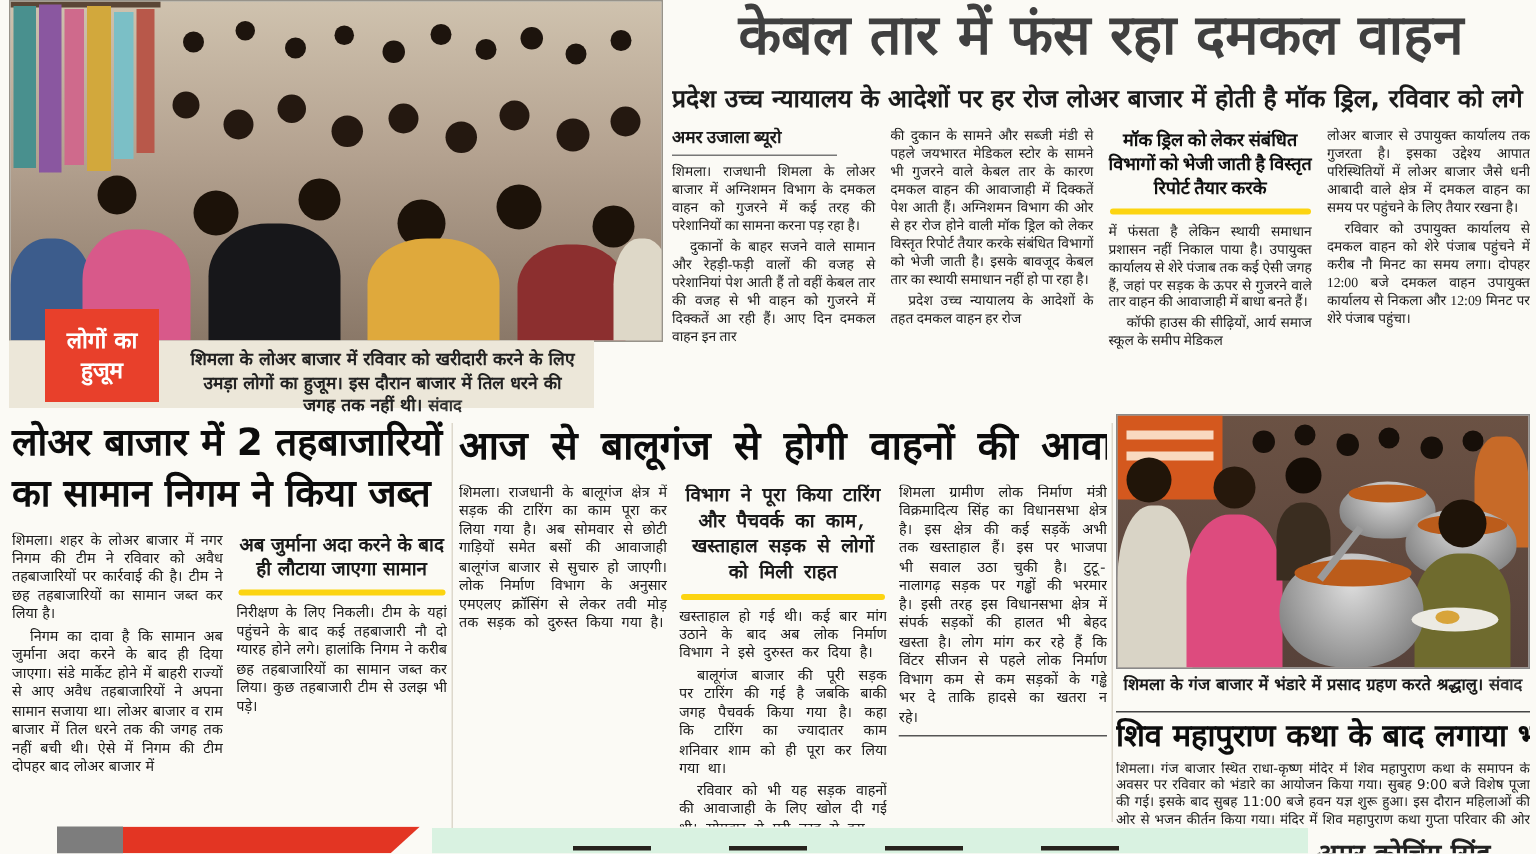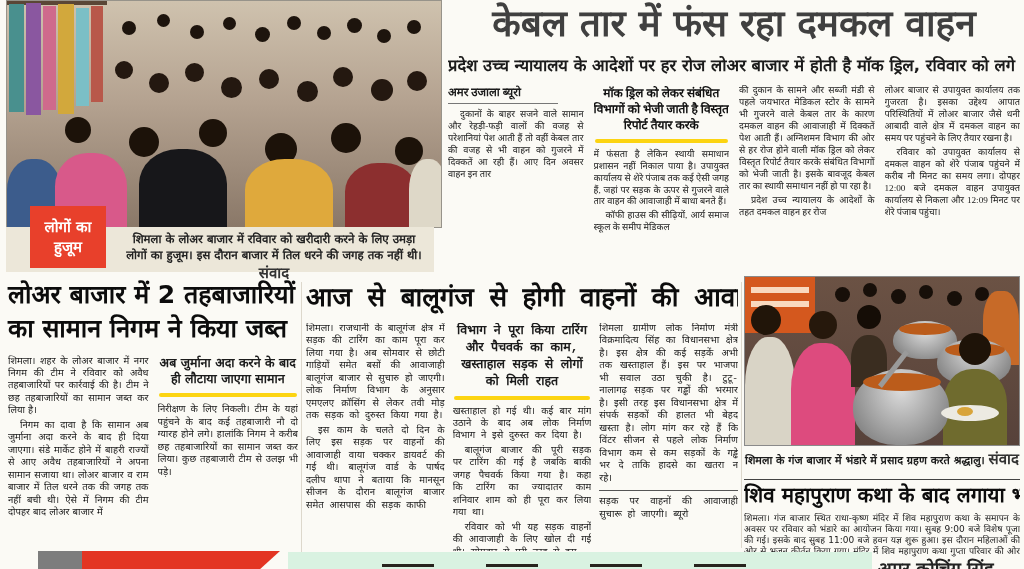--- a/index.html
+++ b/index.html
@@ -7,25 +7,25 @@
   .page{position:relative;width:1024px;height:569px;}
 
   
   #photo1{position:absolute;left:6px;top:0;width:434px;height:226px;border:1px solid #97938a;overflow:hidden;
     background:linear-gradient(180deg,#cfc2ae 0%,#b4a290 45%,#8a7868 100%);}
   .f{position:absolute;}
   .fh{position:absolute;border-radius:50%;background:#1d140d;}
   .fb{position:absolute;border-radius:45% 45% 0 0;}
 
   
-  #cap1{position:absolute;left:6px;top:227px;width:428px;height:45px;background:#ece7d9;}
+  #cap1{position:absolute;left:6px;top:227px;width:390px;height:45px;background:#ece7d9;}
   #label1{position:absolute;left:24px;top:-21px;width:76px;height:62px;background:#e8402b;color:#fff;font-weight:bold;
     font-size:15px;text-align:center;display:flex;flex-direction:column;justify-content:center;line-height:1.35;}
   #cap1 .captext{margin:5px 10px 0 118px;text-align:center;font-size:11.6px;font-weight:600;line-height:1.35;color:#222;}
-  .credit{font-size:15px;font-weight:bold;color:#333;}
+  .credit{font-size:11px;font-weight:bold;color:#333;}
 
   
   #a1{position:absolute;left:448px;top:0;width:572px;}
   #a1-headline{font-size:37px;font-weight:800;text-align:center;line-height:1.3;color:#404040;white-space:nowrap;overflow:hidden;}
   #a1-subhead{font-size:16.5px;font-weight:bold;text-align:center;margin-top:5px;white-space:nowrap;overflow:hidden;}
   #a1-cols{display:flex;gap:10px;margin-top:9px;height:180px;overflow:hidden;}
   .ncol{flex:1;font-size:9.2px;line-height:1.3;text-align:justify;overflow:hidden;font-family:Liberation Serif, serif;}
   .ncol p{margin:0 0 2px;}
   .indent{text-indent:12px;}
   .byline{font-weight:bold;font-size:11.5px;}
@@ -124,33 +124,34 @@
     <p class="captext"><span>शिमला के लोअर बाजार में रविवार को खरीदारी करने के लिए उमड़ा लोगों का हुजूम। इस दौरान बाजार में तिल धरने की जगह तक नहीं थी।</span> <span class="credit">संवाद</span></p>
   </div>
 
   <div id="a1">
     <div id="a1-headline">केबल तार में फंस रहा दमकल वाहन</div>
     <div id="a1-subhead">प्रदेश उच्च न्यायालय के आदेशों पर हर रोज लोअर बाजार में होती है मॉक ड्रिल, रविवार को लगे नौ मिनट</div>
     <div id="a1-cols">
       <div class="ncol">
         <div class="byline">अमर उजाला ब्यूरो</div>
         <hr class="byline-rule">
-        <p class="indent">दुकानों के बाहर सजने वाले सामान और रेहड़ी-फड़ी वालों की वजह से परेशानियां पेश आती हैं तो वहीं केबल तार की वजह से भी वाहन को गुजरने में दिक्कतें आ रही हैं। आए दिन अवसर वाहन इन तार</p>
+        <p>शिमला। राजधानी शिमला के लोअर बाजार में अग्निशमन विभाग के दमकल वाहन को गुजरने में कई तरह की परेशानियों का सामना करना पड़ रहा है।</p>
+        <p class="indent">दुकानों के बाहर सजने वाले सामान और रेहड़ी-फड़ी वालों की वजह से परेशानियां पेश आती हैं तो वहीं केबल तार की वजह से भी वाहन को गुजरने में दिक्कतें आ रही हैं। आए दिन दमकल वाहन इन तार</p>
+      </div>
+      <div class="ncol">
+        <p>की दुकान के सामने और सब्जी मंडी से पहले जयभारत मेडिकल स्टोर के सामने भी गुजरने वाले केबल तार के कारण दमकल वाहन की आवाजाही में दिक्कतें पेश आती हैं। अग्निशमन विभाग की ओर से हर रोज होने वाली मॉक ड्रिल को लेकर विस्तृत रिपोर्ट तैयार करके संबंधित विभागों को भेजी जाती है। इसके बावजूद केबल तार का स्थायी समाधान नहीं हो पा रहा है।</p>
+        <p class="indent">प्रदेश उच्च न्यायालय के आदेशों के तहत दमकल वाहन हर रोज</p>
       </div>
       <div class="ncol">
         <div class="inset">मॉक ड्रिल को लेकर संबंधित विभागों को भेजी जाती है विस्तृत रिपोर्ट तैयार करके</div>
         <div class="yrule"></div>
         <p>में फंसता है लेकिन स्थायी समाधान प्रशासन नहीं निकाल पाया है। उपायुक्त कार्यालय से शेरे पंजाब तक कई ऐसी जगह हैं, जहां पर सड़क के ऊपर से गुजरने वाले तार वाहन की आवाजाही में बाधा बनते हैं।</p>
         <p class="indent">कॉफी हाउस की सीढ़ियों, आर्य समाज स्कूल के समीप मेडिकल</p>
       </div>
       <div class="ncol">
-        <p>की दुकान के सामने और सब्जी मंडी से पहले जयभारत मेडिकल स्टोर के सामने भी गुजरने वाले केबल तार के कारण दमकल वाहन की आवाजाही में दिक्कतें पेश आती हैं। अग्निशमन विभाग की ओर से हर रोज होने वाली मॉक ड्रिल को लेकर विस्तृत रिपोर्ट तैयार करके संबंधित विभागों को भेजी जाती है। इसके बावजूद केबल तार का स्थायी समाधान नहीं हो पा रहा है।</p>
-        <p class="indent">प्रदेश उच्च न्यायालय के आदेशों के तहत दमकल वाहन हर रोज</p>
-      </div>
-      <div class="ncol">
         <p>लोअर बाजार से उपायुक्त कार्यालय तक गुजरता है। इसका उद्देश्य आपात परिस्थितियों में लोअर बाजार जैसे धनी आबादी वाले क्षेत्र में दमकल वाहन का समय पर पहुंचने के लिए तैयार रखना है।</p>
         <p class="indent">रविवार को उपायुक्त कार्यालय से दमकल वाहन को शेरे पंजाब पहुंचने में करीब नौ मिनट का समय लगा। दोपहर 12:00 बजे दमकल वाहन उपायुक्त कार्यालय से निकला और 12:09 मिनट पर शेरे पंजाब पहुंचा।</p>
       </div>
     </div>
   </div>
 
   <div class="vrule" style="left:301px;top:282px;height:272px"></div>
   <div class="vrule" style="left:741px;top:282px;height:266px"></div>
 
   <div id="a2">
@@ -166,33 +167,31 @@
         <p>निरीक्षण के लिए निकली। टीम के यहां पहुंचने के बाद कई तहबाजारी नौ दो ग्यारह होने लगे। हालांकि निगम ने करीब छह तहबाजारियों का सामान जब्त कर लिया। कुछ तहबाजारी टीम से उलझ भी पड़े।</p>
       </div>
     </div>
   </div>
 
   <div id="a3">
     <div id="a3-headline">आज से बालूगंज से होगी वाहनों की आवाजाही</div>
     <div id="a3-cols">
       <div class="mcol">
         <p>शिमला। राजधानी के बालूगंज क्षेत्र में सड़क की टारिंग का काम पूरा कर लिया गया है। अब सोमवार से छोटी गाड़ियों समेत बसों की आवाजाही बालूगंज बाजार से सुचारु हो जाएगी। लोक निर्माण विभाग के अनुसार एमएलए क्रॉसिंग से लेकर तवी मोड़ तक सड़क को दुरुस्त किया गया है।</p>
-        <p class="indent">इस काम के चलते दो दिन के लिए इस सड़क पर वाहनों की आवाजाही वाया चक्कर डायवर्ट की गई थी। बालूगंज वार्ड के पार्षद दलीप थापा ने बताया कि मानसून सीजन के दौरान बालूगंज बाजार समेत आसपास की सड़क काफी</p>
       </div>
       <div class="mcol">
         <div class="inset2">विभाग ने पूरा किया टारिंग और पैचवर्क का काम, खस्ताहाल सड़क से लोगों को मिली राहत</div>
         <div class="yrule"></div>
         <p>खस्ताहाल हो गई थी। कई बार मांग उठाने के बाद अब लोक निर्माण विभाग ने इसे दुरुस्त कर दिया है।</p>
         <p class="indent">बालूगंज बाजार की पूरी सड़क पर टारिंग की गई है जबकि बाकी जगह पैचवर्क किया गया है। कहा कि टारिंग का ज्यादातर काम शनिवार शाम को ही पूरा कर लिया गया था।</p>
         <p class="indent">रविवार को भी यह सड़क वाहनों की आवाजाही के लिए खोल दी गई थी। सोमवार से पूरी तरह से इस</p>
       </div>
       <div class="mcol">
         <p>शिमला ग्रामीण लोक निर्माण मंत्री विक्रमादित्य सिंह का विधानसभा क्षेत्र है। इस क्षेत्र की कई सड़कें अभी तक खस्ताहाल हैं। इस पर भाजपा भी सवाल उठा चुकी है। टुटू-नालागढ़ सड़क पर गड्ढों की भरमार है। इसी तरह इस विधानसभा क्षेत्र में संपर्क सड़कों की हालत भी बेहद खस्ता है। लोग मांग कर रहे हैं कि विंटर सीजन से पहले लोक निर्माण विभाग कम से कम सड़कों के गड्ढे भर दे ताकि हादसे का खतरा न रहे।</p>
         <hr class="divider">
-        <p>सड़क पर वाहनों की आवाजाही सुचारू हो जाएगी। ब्यूरो</p>
       </div>
     </div>
   </div>
 
   <div id="rightcol">
     <div id="photo2">
       <div class="f" style="left:0;top:0;width:70px;height:56px;background:#d4581e"></div>
       <div class="f" style="left:6px;top:10px;width:58px;height:6px;background:rgba(255,240,220,.85)"></div>
       <div class="f" style="left:6px;top:24px;width:58px;height:6px;background:rgba(255,240,220,.85)"></div>
       <div class="fh" style="left:90px;top:10px;width:15px;height:15px;background:#170f09"></div>

